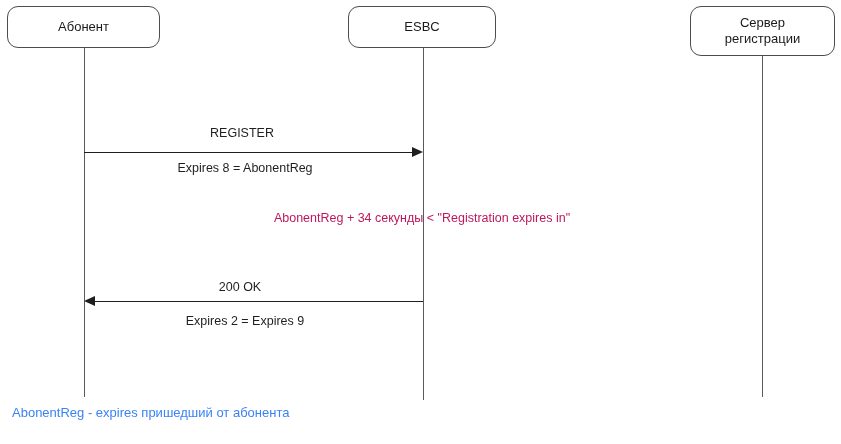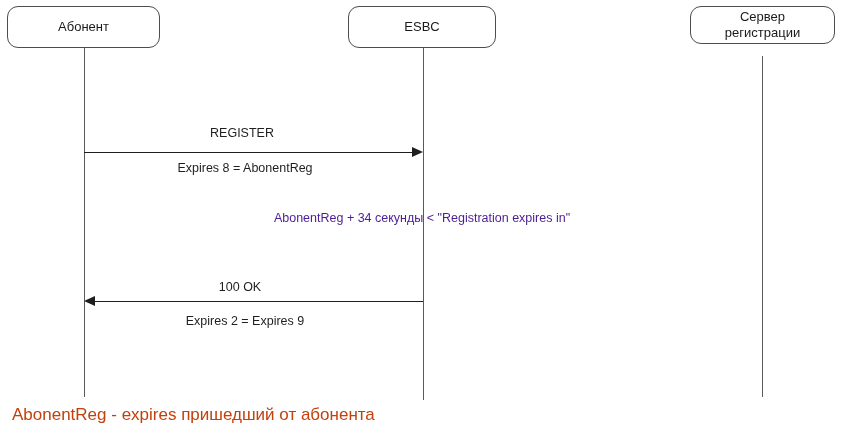--- a/index.html
+++ b/index.html
@@ -71,67 +71,67 @@
     position: absolute;
     font-size: 12.5px;
     color: #1f1f1f;
     white-space: nowrap;
     text-align: center;
     line-height: 1;
   }
   .note-label {
     position: absolute;
     font-size: 12.5px;
-    color: #4c1d95;
+    color: #be185d;
     white-space: nowrap;
     text-align: left;
     line-height: 1;
   }
   .footnote {
     position: absolute;
-    font-size: 17px;
-    color: #c2410c;
+    font-size: 13px;
+    color: #3b82f6;
     white-space: nowrap;
     line-height: 1;
   }
   .centered {
     transform: translateX(-50%);
   }
 </style>
 </head>
 <body>
 
 <div id="diagram-canvas">
 
   <div class="lifeline-box" style="left:348px; top:6px; width:148px; height:42px;">
     <span class="box-label">ESBC</span>
   </div>
 
   <div class="lifeline-box" style="left:7px; top:6px; width:153px; height:42px;">
     <span class="box-label">Абонент</span>
   </div>
 
-  <div class="lifeline-box" style="left:690px; top:6px; width:145px; height:38px;">
+  <div class="lifeline-box" style="left:690px; top:6px; width:145px; height:50px;">
     <span class="box-label">
       <span>Сервер</span><br>
       <span>регистрации</span>
     </span>
   </div>
 
   <div class="lifeline-line" style="left:84px; top:48px; height:349px;"></div>
   <div class="lifeline-line" style="left:423px; top:48px; height:352px;"></div>
   <div class="lifeline-line" style="left:762px; top:56px; height:341px;"></div>
 
   <div class="msg-label centered" style="left:242px; top:127px;">REGISTER</div>
   <div class="msg-line" style="left:84px; top:152px; width:329px;"></div>
   <div class="arrow-head right" style="left:412px; top:147px;"></div>
   <div class="msg-label centered" style="left:245px; top:162px;">Expires 8 = AbonentReg</div>
 
   <div class="note-label centered" style="left:422px; top:212px;">AbonentReg + 34 секунды &lt; "Registration expires in"</div>
 
-  <div class="msg-label centered" style="left:240px; top:281px;">100 OK</div>
+  <div class="msg-label centered" style="left:240px; top:281px;">200 OK</div>
   <div class="msg-line" style="left:95px; top:301px; width:328px;"></div>
   <div class="arrow-head left" style="left:84px; top:296px;"></div>
   <div class="msg-label centered" style="left:245px; top:315px;">Expires 2 = Expires 9</div>
 
   <div class="footnote" style="left:12px; top:406px;">AbonentReg - expires пришедший от абонента</div>
 
 </div>
 
 </body></html>

